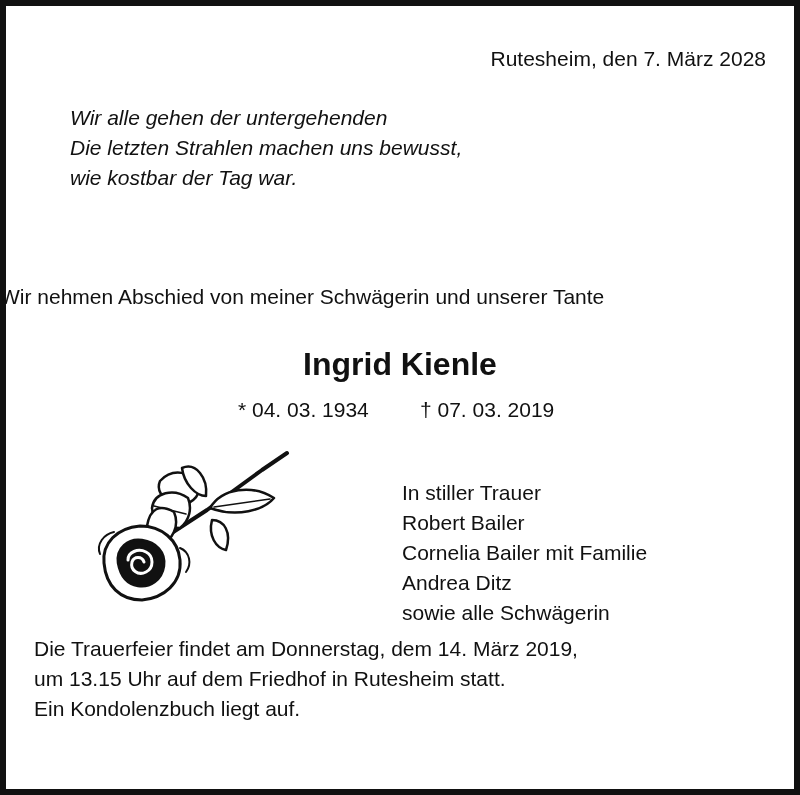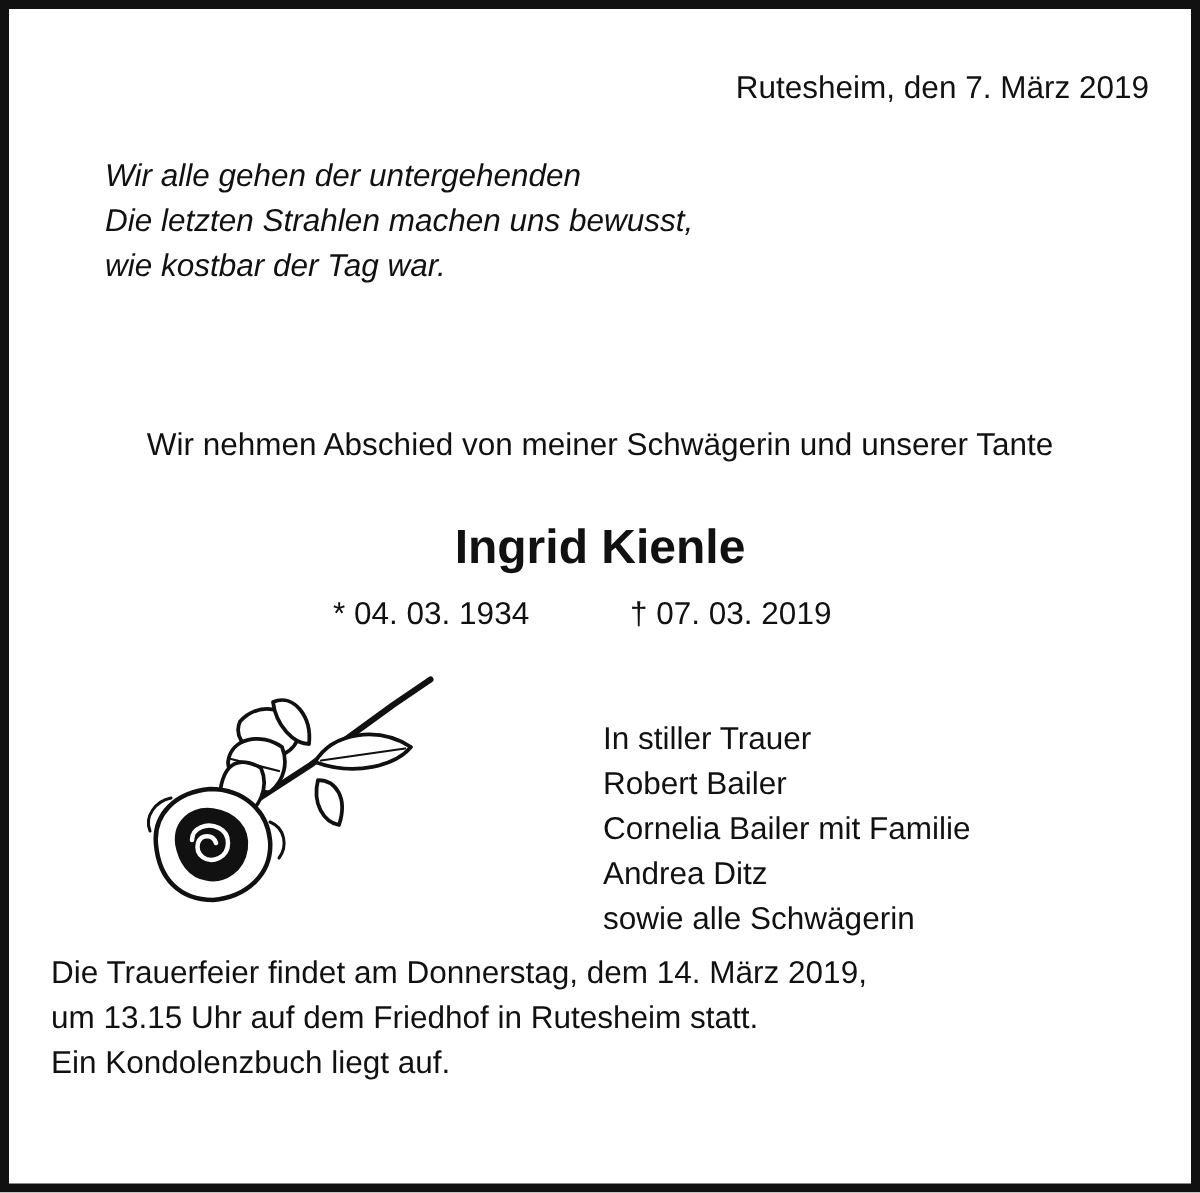--- a/index.html
+++ b/index.html
@@ -2,36 +2,36 @@
 <html><head>
 <meta charset="utf-8">
 <style>
   html,body{margin:0;padding:0;background:#fff;}
   body{width:800px;height:795px;position:relative;overflow:hidden;font-family:"Liberation Sans",sans-serif;color:#111;}
   .frame{position:absolute;left:0;top:0;width:800px;height:795px;box-sizing:border-box;border:6px solid #111;background:#fff;}
   .t{position:absolute;white-space:nowrap;font-size:21px;line-height:30px;}
   .date{right:34px;top:44px;}
   .quote{left:34px;top:103px;font-style:italic;}
   .quote div{height:30px;margin-left:36px;}
-  .intro{left:0;width:800px;text-align:center;top:282px;}
+  .intro{left:0;width:800px;text-align:left;top:282px;}
   .name{left:0;width:800px;text-align:center;top:338px;font-size:32px;font-weight:bold;line-height:52px;}
-  .born{left:222px;top:395px;}
+  .born{left:238px;top:395px;}
   .died{left:420px;top:395px;}
   .mourners{left:402px;top:478px;}
   .mourners div{height:30px;}
   .rose{position:absolute;left:92px;top:448px;width:205px;height:165px;}
   .ann{left:34px;top:634px;}
   .ann div{height:30px;}
 </style>
 </head>
 <body>
 
 <div class="frame"></div>
 
-<div class="t date">Rutesheim, den 7. März 2019</div>
+<div class="t date">Rutesheim, den 7. März 2028</div>
 
 <div class="t quote">
   <div>Wir alle gehen der untergehenden</div>
   <div>Die letzten Strahlen machen uns bewusst,</div>
   <div>wie kostbar der Tag war.</div>
 </div>
 
 <div class="t intro">Wir nehmen Abschied von meiner Schwägerin und unserer Tante</div>
 
 <div class="t name">Ingrid Kienle</div>

